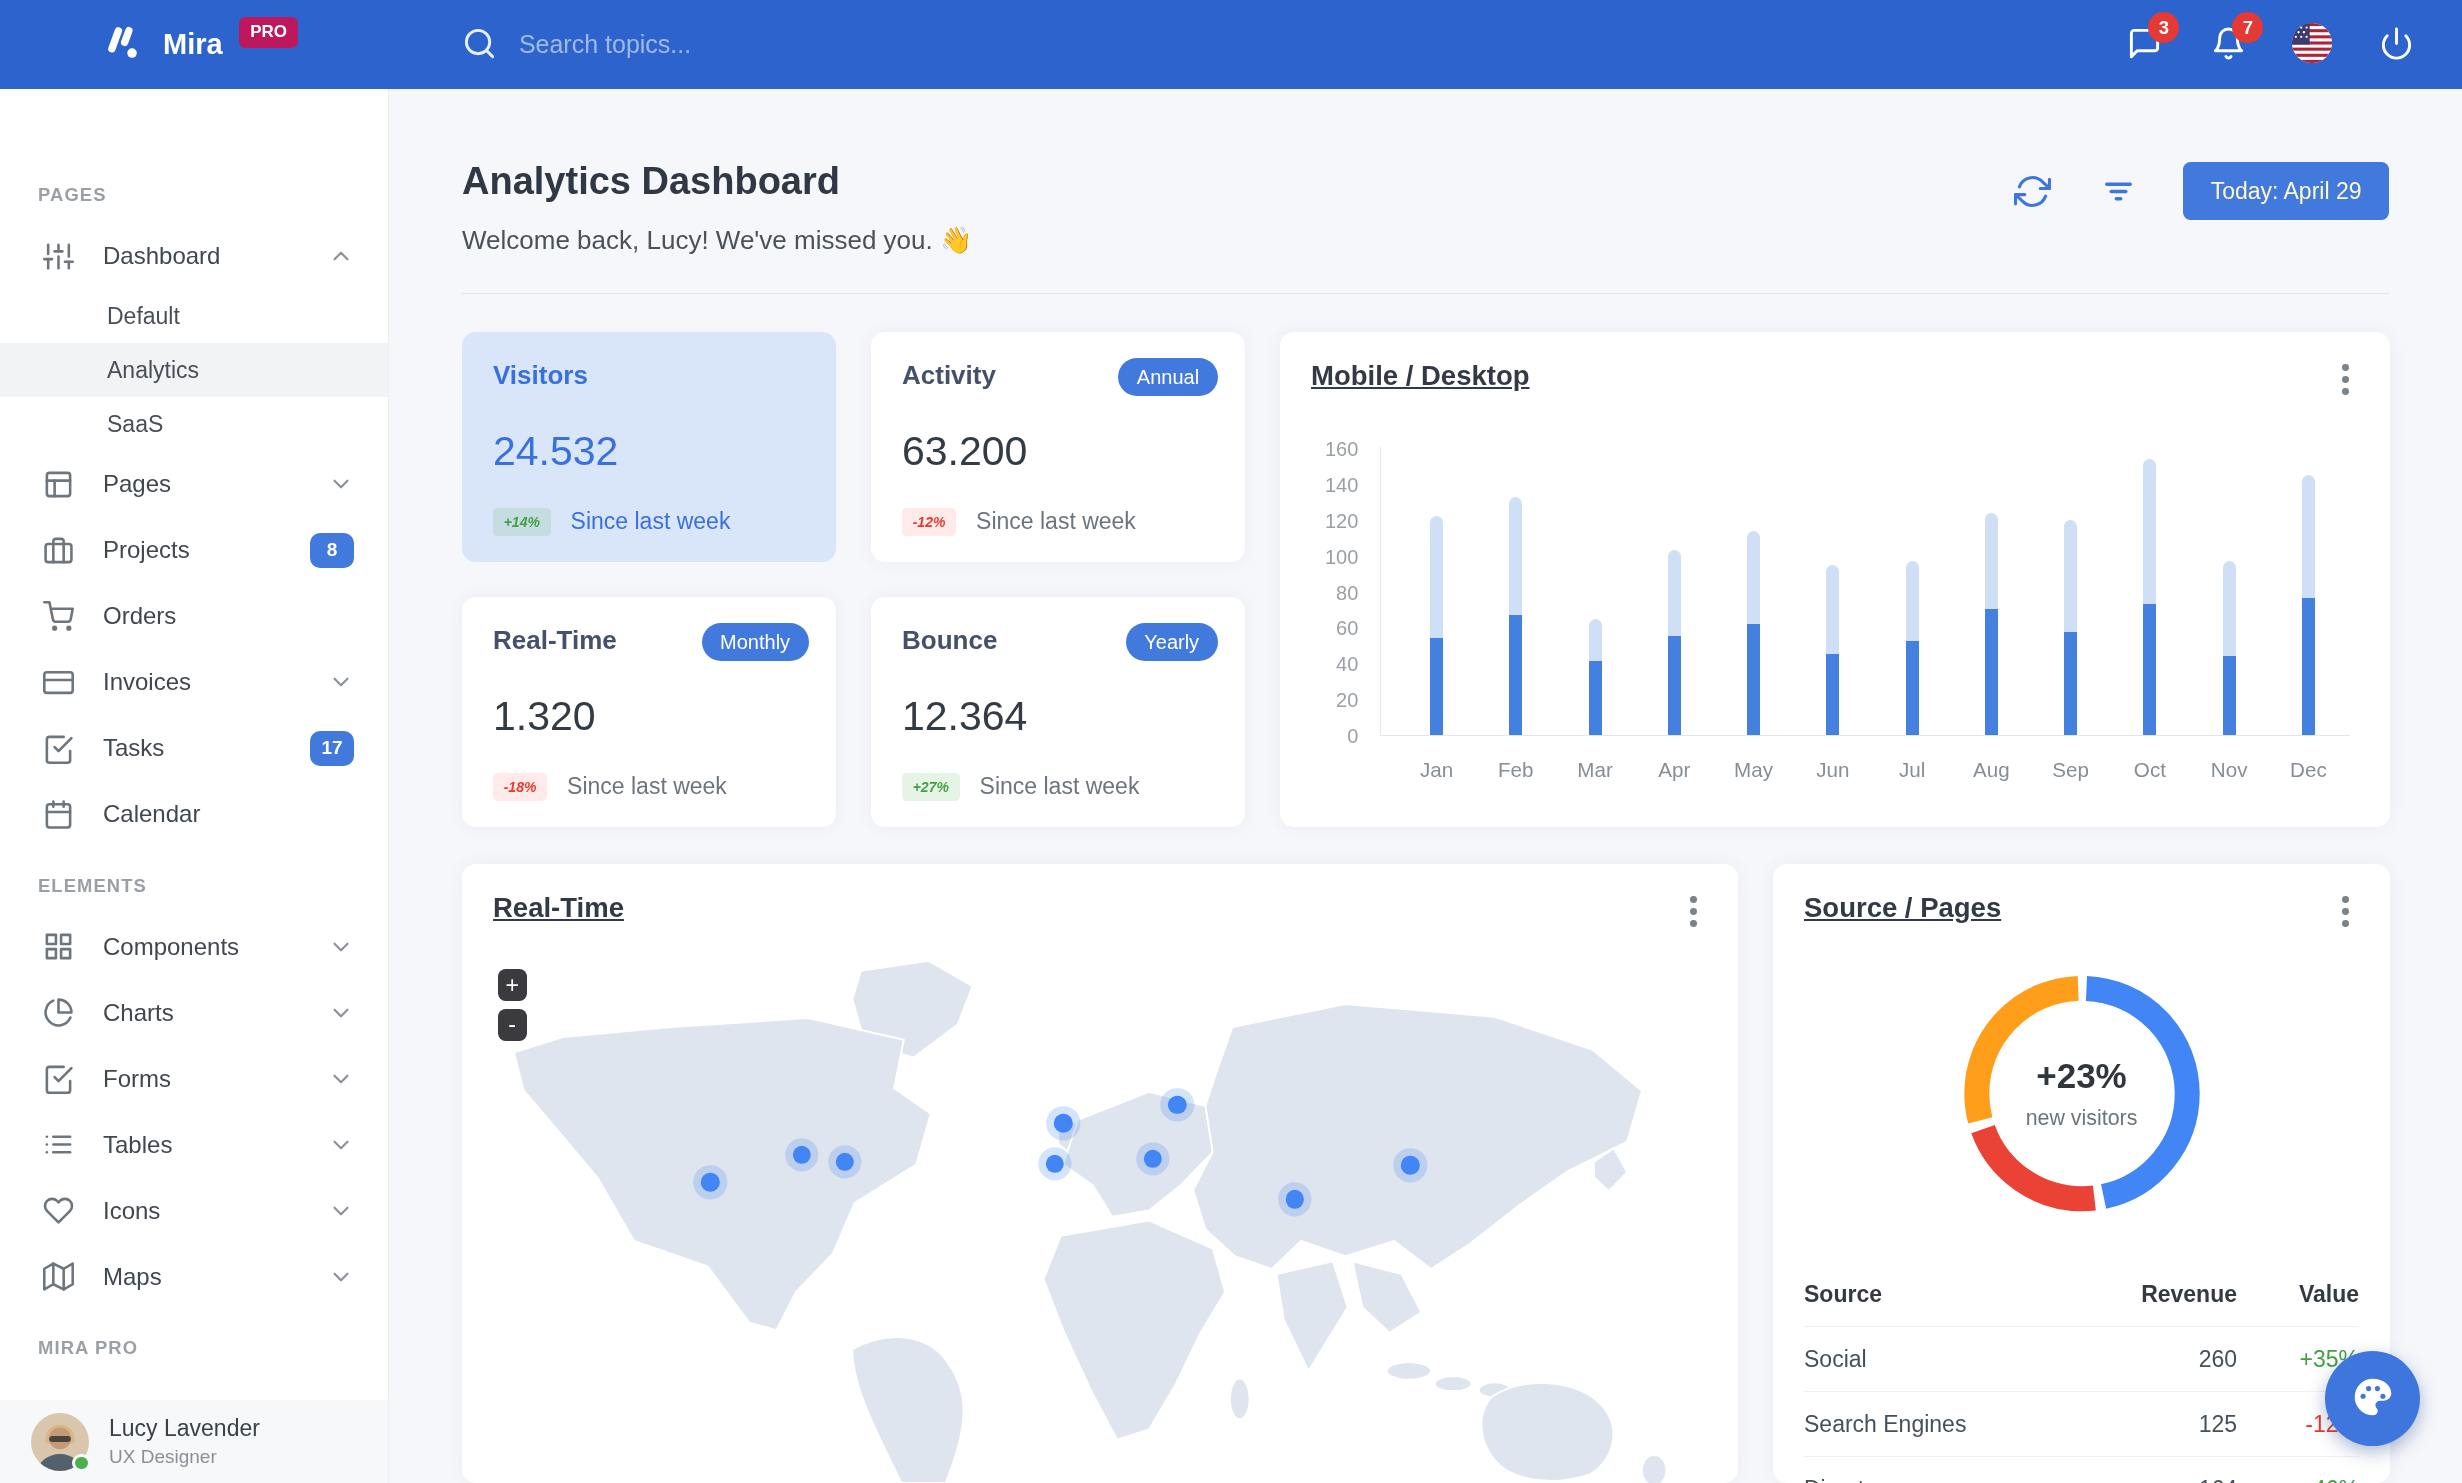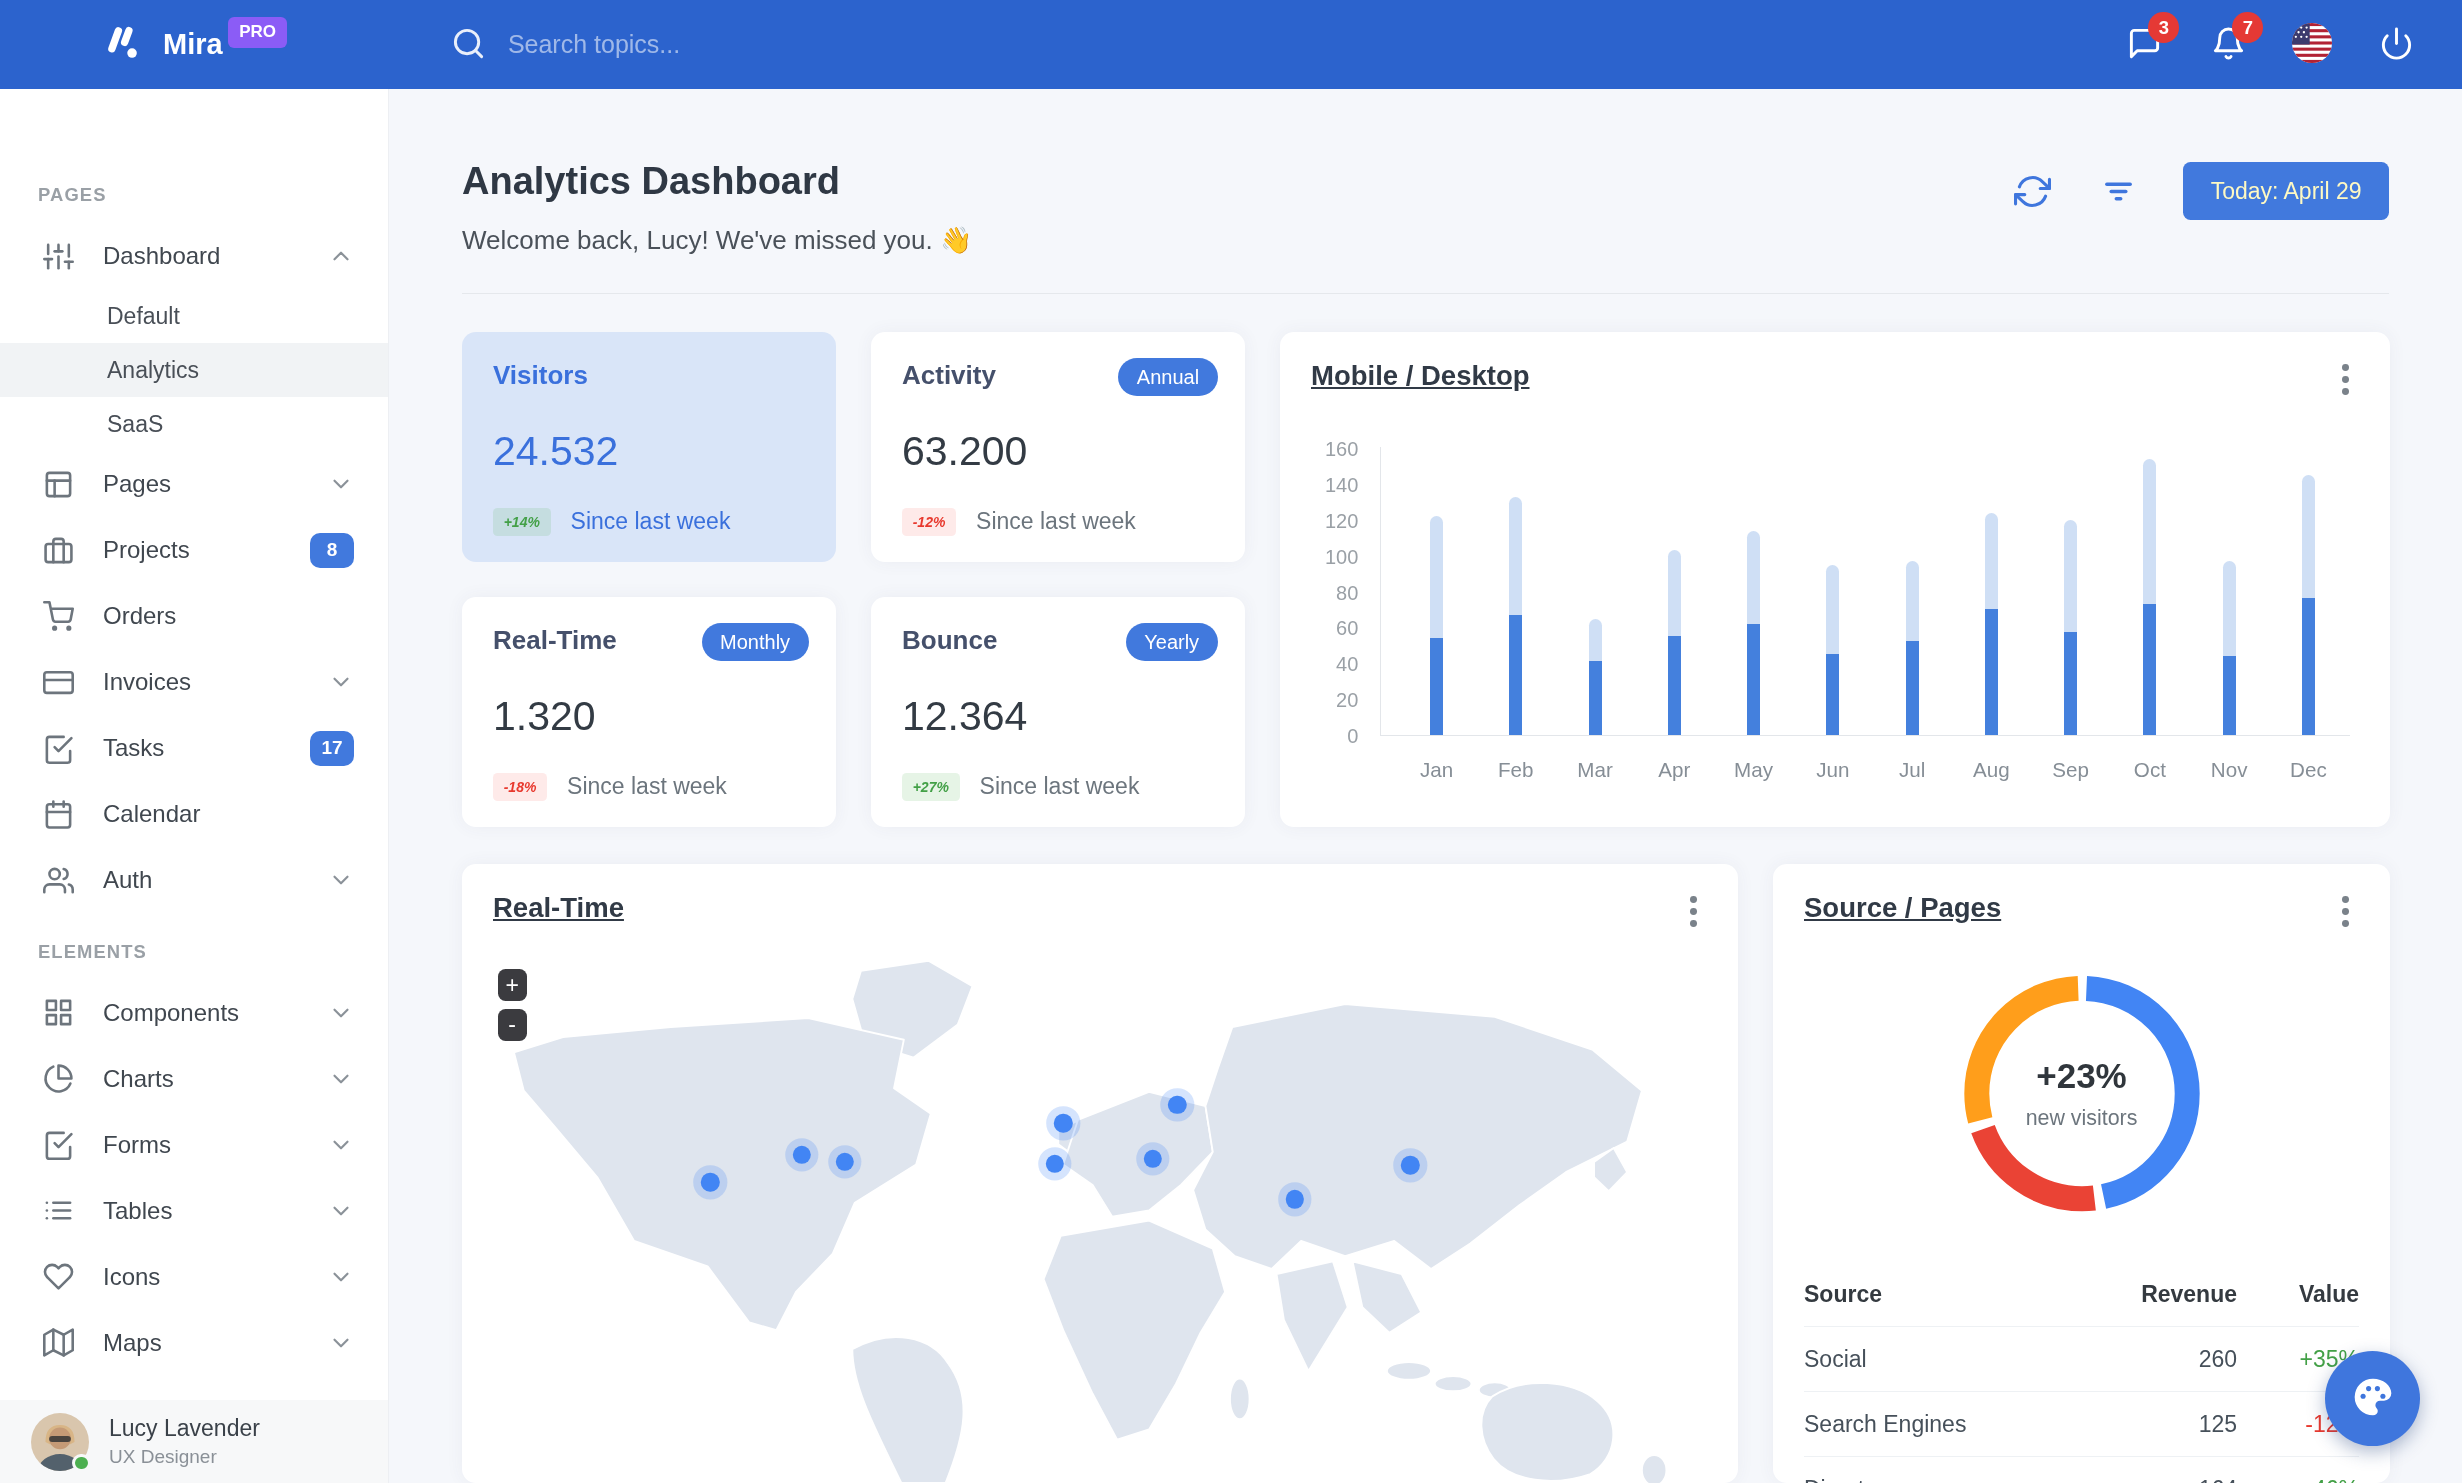--- a/index.html
+++ b/index.html
@@ -4,22 +4,22 @@
 <style>
   * { margin:0; padding:0; box-sizing:border-box; }
   html,body { width:2462px; height:1484px; overflow:hidden; background:#f5f7fb;
     font-family:"Liberation Sans", sans-serif; color:#343c46; }
 
   
   .navbar { position:absolute; left:0; top:0; width:2462px; height:89px;
     background:#2c63cd; display:flex; align-items:center; z-index:30; }
   .brand { display:flex; align-items:center; margin-left:99px; cursor:pointer; }
   .brand-name { color:#fff; font-size:29px; font-weight:600; margin-left:17px; }
-  .brand-badge { background:#8b5cf6; color:#fff; font-size:17px; font-weight:700;
-    padding:5.4px 11.5px; border-radius:6.1px; margin-left:5px; position:relative; top:-12.2px; }
+  .brand-badge { background:#be185d; color:#fff; font-size:17px; font-weight:700;
+    padding:5.4px 11.5px; border-radius:6.1px; margin-left:16px; position:relative; top:-12.2px; }
   .nav-search { display:flex; align-items:center; margin-left:164px; }
   .nav-search svg { opacity:.9; }
   .nav-search input { background:transparent; border:none; outline:none; color:#fff;
     font-size:25px; margin-left:21.4px; width:428px; font-family:"Liberation Sans",sans-serif;}
   .nav-search input::placeholder { color:rgba(255,255,255,.55); }
   .nav-right { margin-left:auto; margin-right:46px; display:flex; align-items:center; gap:44px; }
   .nav-icon-wrap { position:relative; width:40px; height:40px; display:flex;
     align-items:center; justify-content:center; cursor:pointer; }
   .nav-badge { position:absolute; top:-12.2px; right:-15.3px; min-width:31px; height:31px;
     background:#e53935; border-radius:15.3px; color:#fff; font-size:18.4px; font-weight:600;
@@ -324,32 +324,20 @@
     <div class="s-item">
       <svg class="mi" width="31" height="31" viewBox="0 0 24 24" fill="none" stroke="#6d757d" stroke-width="2" stroke-linecap="round" stroke-linejoin="round">
           <rect x="3" y="4" width="18" height="18" rx="2"></rect>
           <line x1="16" y1="2" x2="16" y2="6"></line>
           <line x1="8" y1="2" x2="8" y2="6"></line>
           <line x1="3" y1="10" x2="21" y2="10"></line>
         </svg>
       <span class="lbl">Calendar</span>
     </div>
 
-    <div class="s-item">
-      <svg class="mi" width="31" height="31" viewBox="0 0 24 24" fill="none" stroke="#6d757d" stroke-width="2" stroke-linecap="round" stroke-linejoin="round">
-          <path d="M17 21v-2a4 4 0 0 0-4-4H5a4 4 0 0 0-4 4v2"></path>
-          <circle cx="9" cy="7" r="4"></circle>
-          <path d="M23 21v-2a4 4 0 0 0-3-3.87"></path>
-          <path d="M16 3.13a4 4 0 0 1 0 7.75"></path>
-        </svg>
-      <span class="lbl">Auth</span>
-      <svg class="chev" width="26" height="26" viewBox="0 0 24 24" fill="none" stroke="#8b9299" stroke-width="2" stroke-linecap="round" stroke-linejoin="round">
-          <polyline points="6 9 12 15 18 9"></polyline>
-        </svg>
-    </div>
 
     <div class="side-label">ELEMENTS</div>
 
     <div class="s-item">
       <svg class="mi" width="31" height="31" viewBox="0 0 24 24" fill="none" stroke="#6d757d" stroke-width="2" stroke-linecap="round" stroke-linejoin="round">
           <rect x="3" y="3" width="7" height="7"></rect>
           <rect x="14" y="3" width="7" height="7"></rect>
           <rect x="14" y="14" width="7" height="7"></rect>
           <rect x="3" y="14" width="7" height="7"></rect>
         </svg>

